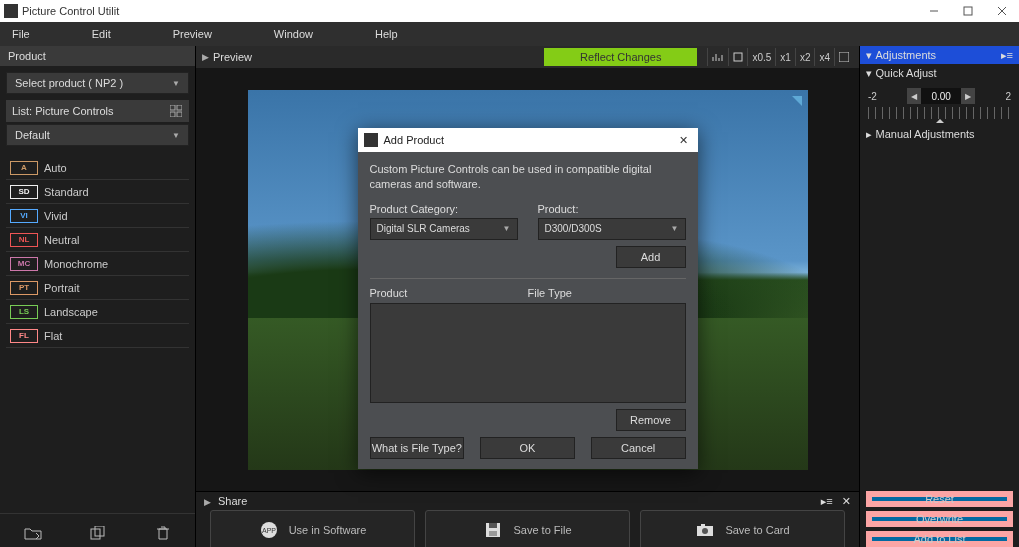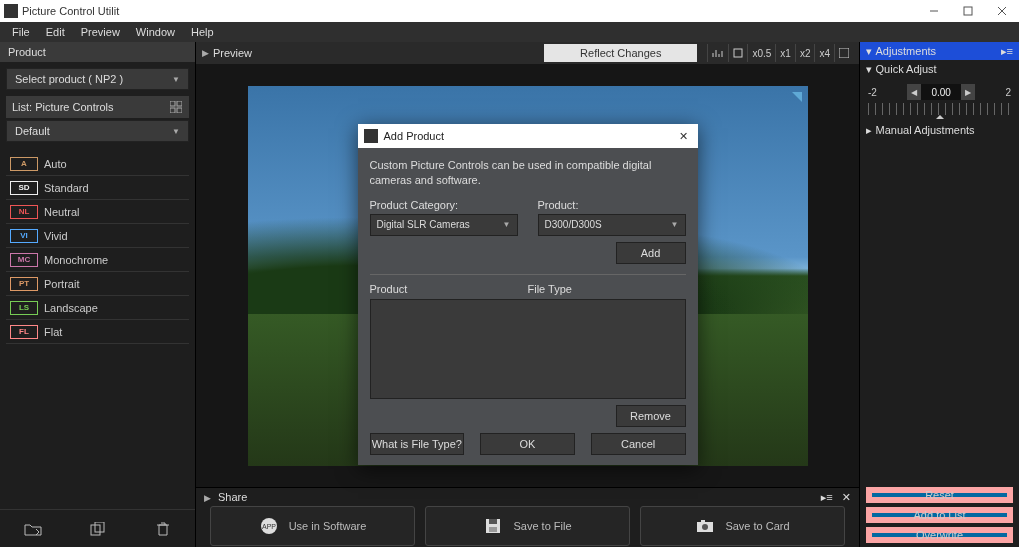--- a/index.html
+++ b/index.html
@@ -6,21 +6,21 @@
 body { background: #1a1a1a; color: #ccc; width: 1019px; height: 547px; overflow: hidden; font-size: 11px; }
 
 
 .titlebar { height: 22px; background: #fff; display: flex; align-items: center; padding: 0; }
 .titlebar .appicon { width: 14px; height: 14px; background: #333; margin: 0 4px; }
 .titlebar .title { font-size: 11px; color: #333; flex: 1; }
 .titlebar .winbtn { width: 34px; height: 22px; display: flex; align-items: center; justify-content: center; color: #555; }
 .titlebar .winbtn svg { width: 10px; height: 10px; }
 
 
-.menubar { height: 20px; background: #2f2f2f; display: flex; align-items: flex-start; padding: 4px 4px; }
+.menubar { height: 20px; background: #2f2f2f; display: flex; align-items: center; padding: 12px 4px; gap: 46px; }
 .menubar .menuitem { padding: 0 8px; font-size: 11px; color: #ddd; }
 
 
 .app { display: flex; height: calc(100% - 42px); }
 .left { width: 196px; background: #1e1e1e; display: flex; flex-direction: column; border-right: 1px solid #000; }
 .center { flex: 1; background: #131313; display: flex; flex-direction: column; position: relative; }
 .right { width: 160px; background: #1e1e1e; border-left: 1px solid #000; display: flex; flex-direction: column; }
 
 
 .section-hdr { background: #3a3a3a; height: 20px; display: flex; align-items: center; padding: 0 8px; font-size: 11px; color: #ddd; }
@@ -41,21 +41,21 @@
 .badge.fl { color: #f88; border-color: #f88; }
 
 .left-spacer { flex: 1; }
 .left-btns { height: 38px; display: flex; align-items: center; justify-content: space-around; border-top: 1px solid #333; }
 .left-btns .ibtn { width: 30px; height: 24px; display:flex; align-items:center; justify-content:center; color:#bbb; }
 
 
 .preview-hdr { height: 22px; background: #2a2a2a; display: flex; align-items: center; padding: 0 6px; gap: 4px; font-size: 11px; color: #ddd; }
 .preview-hdr .tri { font-size: 9px; color: #aaa; }
 .preview-hdr .spacer { flex: 1; }
-.reflect-btn { background: #e5e5e5; color: #333; height: 18px; padding: 0 36px; font-size: 11px; display: flex; align-items: center; }
+.reflect-btn { background: #84cc16; color: #333; height: 18px; padding: 0 36px; font-size: 11px; display: flex; align-items: center; }
 .zoom-icons { display: flex; gap: 0; align-items: center; margin-left: 6px; }
 .zoom-icons span { font-size: 10px; color: #ccc; padding: 0 4px; border-left:1px solid #444; height:18px; display:flex; align-items:center; }
 
 .preview-body { flex: 1; background: #161616; display:flex; align-items:center; justify-content:center; position:relative; }
 .photo { width: 560px; height: 380px; background: linear-gradient(#3a74a8 0%, #5a95c8 45%, #7ab0d8 48%, #2a5020 50%, #355a25 60%, #243818 100%); position: relative; }
 .photo::before { content:""; position:absolute; bottom:40%; left:0; right:0; height:30%; background: radial-gradient(ellipse at 20% 100%, #1a3a15 30%, transparent 60%), radial-gradient(ellipse at 60% 100%, #1a3a15 25%, transparent 55%); }
 .photo::after { content:""; position:absolute; top:6px; right:6px; width:0;height:0; border:5px solid transparent; border-top-color:#5fa9d6; border-right-color:#5fa9d6; }
 
 
 .share-bar { height: 60px; background: #1e1e1e; border-top: 1px solid #000; }
@@ -162,26 +162,26 @@
     <div class="pc-list">
       <div class="pc-item">
           <span class="badge au">A</span>
           <span>Auto</span>
         </div>
       <div class="pc-item">
           <span class="badge sd">SD</span>
           <span>Standard</span>
         </div>
       <div class="pc-item">
+          <span class="badge vi">VI</span>
+          <span>Vivid</span>
+        </div>
+      <div class="pc-item">
           <span class="badge nl">NL</span>
           <span>Neutral</span>
-        </div>
-      <div class="pc-item">
-          <span class="badge vi">VI</span>
-          <span>Vivid</span>
         </div>
       <div class="pc-item">
           <span class="badge mc">MC</span>
           <span>Monochrome</span>
         </div>
       <div class="pc-item">
           <span class="badge pt">PT</span>
           <span>Portrait</span>
         </div>
       <div class="pc-item">
@@ -363,20 +363,20 @@
     </div>
     <div class="right-hdr" style="background:#1e1e1e;">
       <span><span class="tri" style="margin-right:4px;">▸</span><span>Manual Adjustments</span></span>
     </div>
     <div class="right-spacer"></div>
     <div class="right-btns">
       <div class="rbtn">
           <span>Reset</span>
         </div>
       <div class="rbtn">
+          <span>Overwrite</span>
+        </div>
+      <div class="rbtn">
           <span>Add to List</span>
-        </div>
-      <div class="rbtn">
-          <span>Overwrite</span>
         </div>
     </div>
   </div>
 </div>
 
 </body></html>

